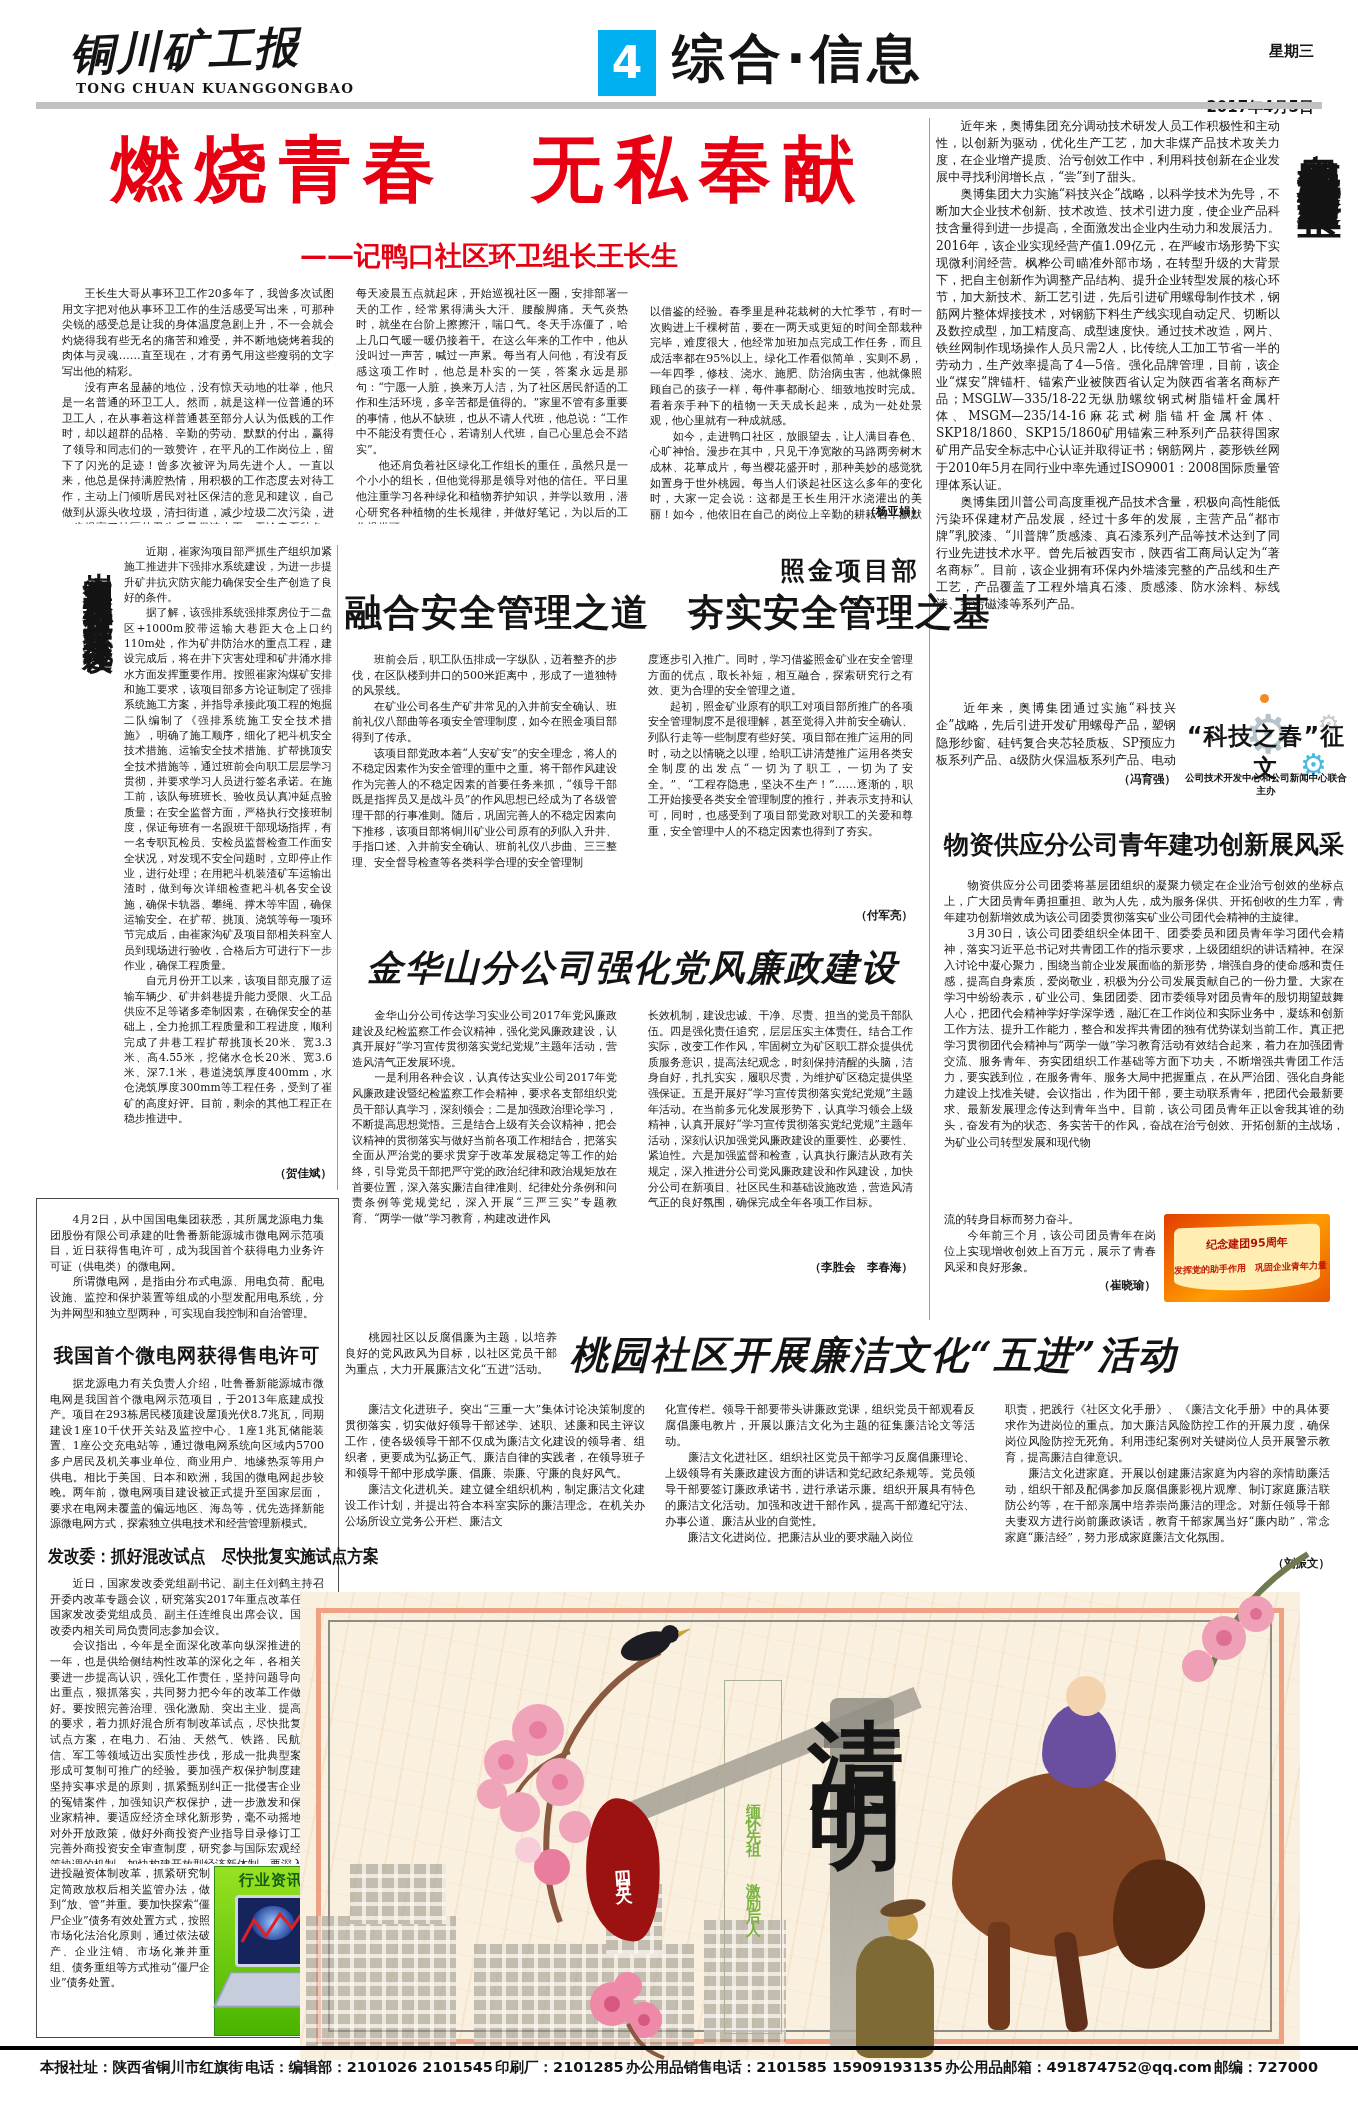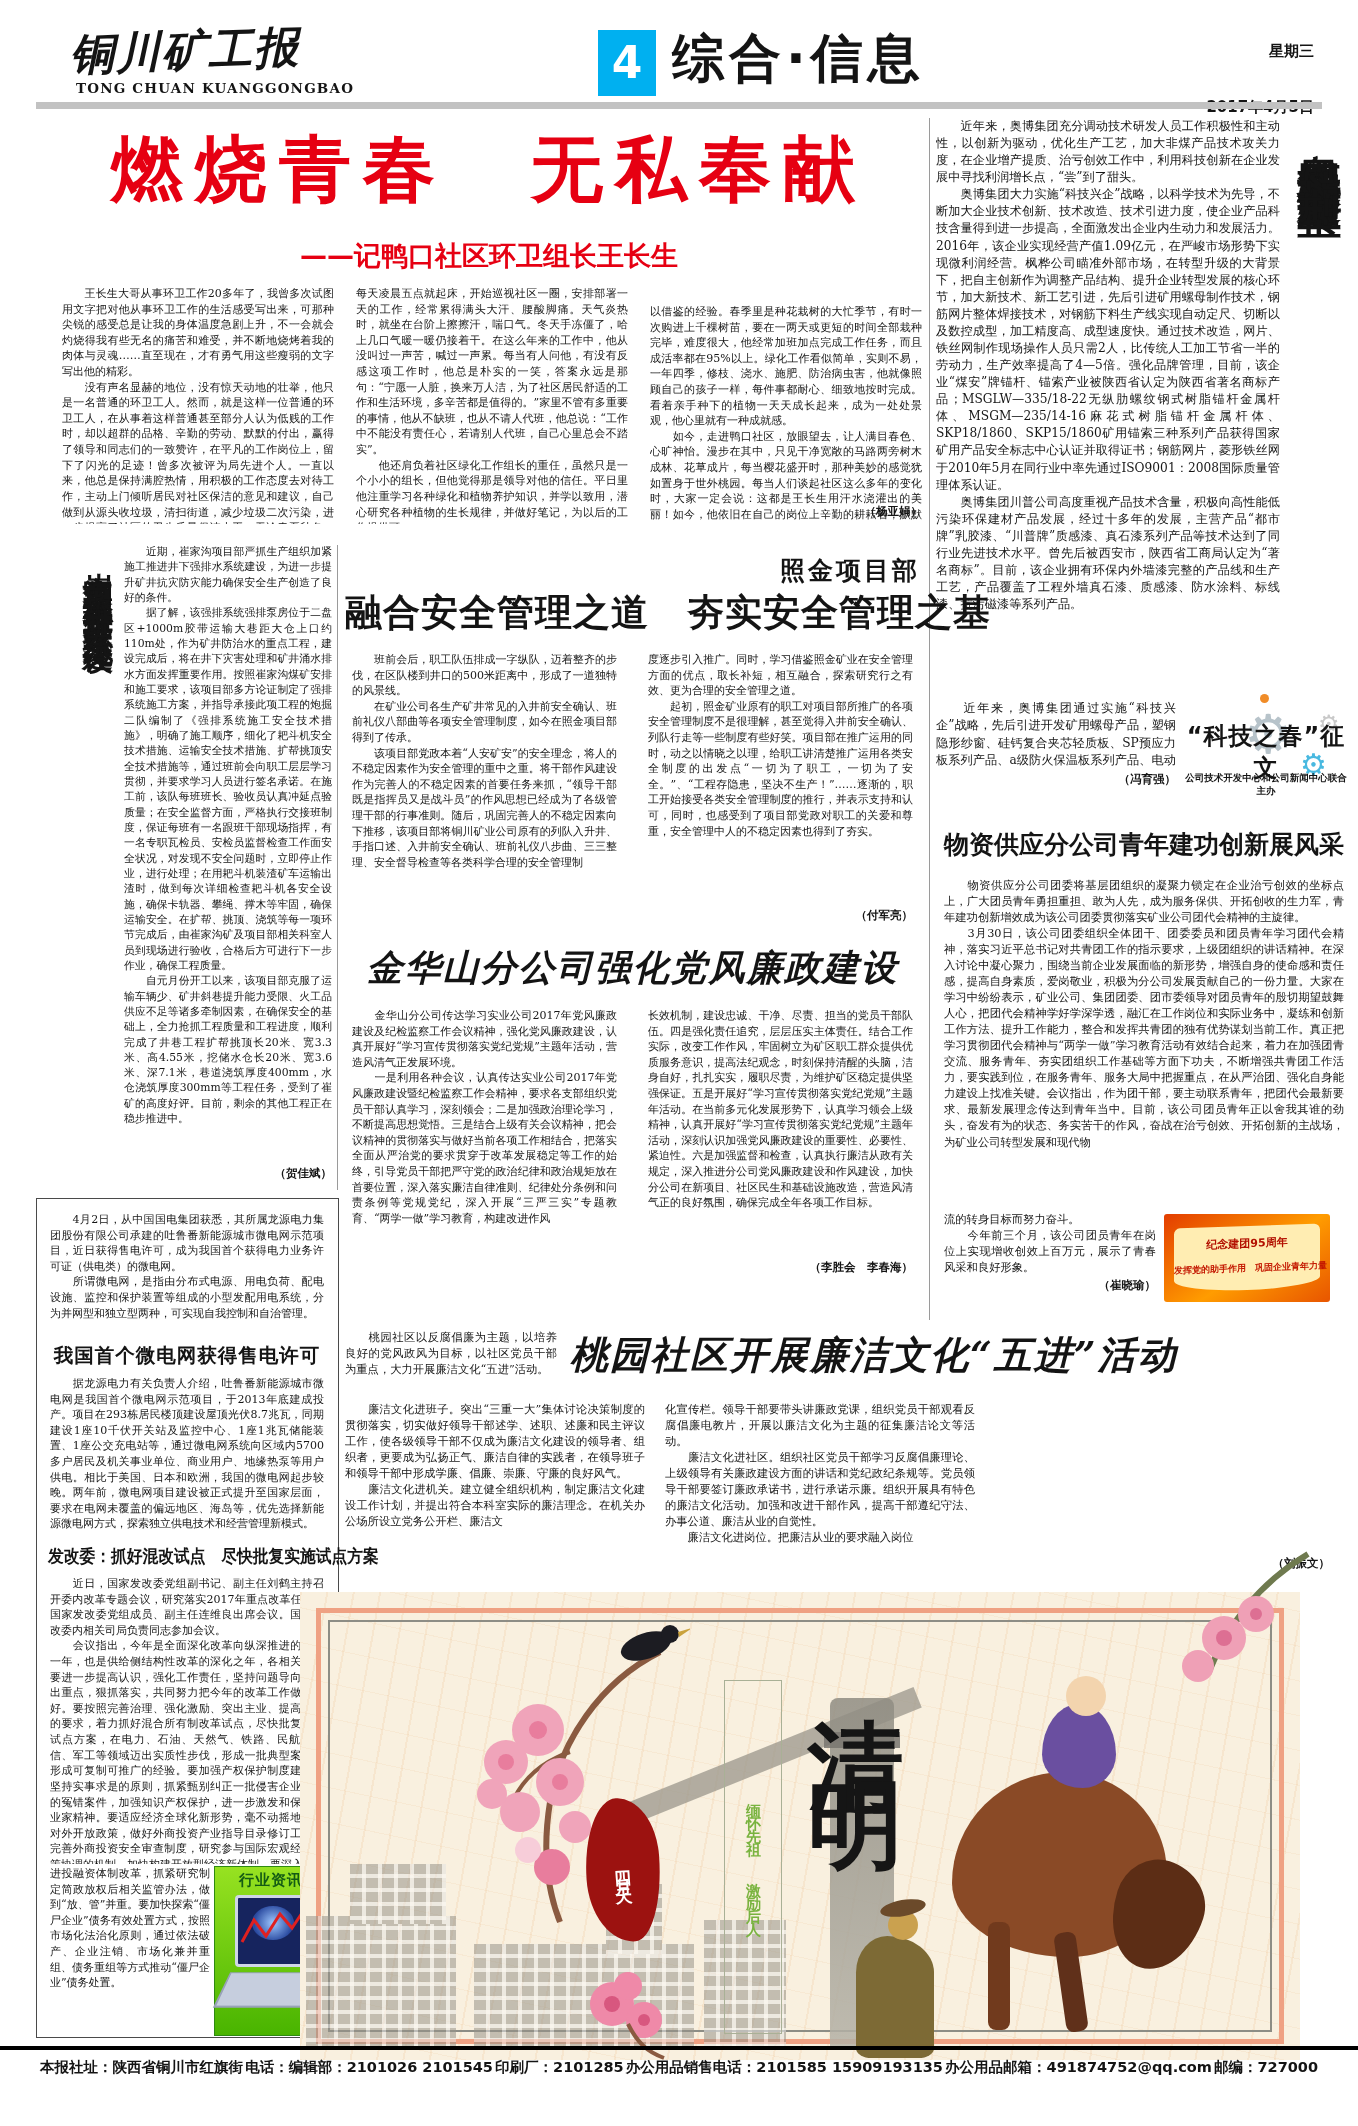--- a/index.html
+++ b/index.html
@@ -212,20 +212,22 @@
     </div>
   </div>
 
   <div class="col" id="ty-intro">　　桃园社区以反腐倡廉为主题，以培养良好的党风政风为目标，以社区党员干部为重点，大力开展廉洁文化“五进”活动。</div>
   <div class="abs" id="ty-headline">桃园社区开展廉洁文化“五进”活动</div>
   <div class="col" id="ty-c1">　　廉洁文化进班子。突出“三重一大”集体讨论决策制度的贯彻落实，切实做好领导干部述学、述职、述廉和民主评议工作，使各级领导干部不仅成为廉洁文化建设的领导者、组织者，更要成为弘扬正气、廉洁自律的实践者，在领导班子和领导干部中形成学廉、倡廉、崇廉、守廉的良好风气。
 　　廉洁文化进机关。建立健全组织机构，制定廉洁文化建设工作计划，并提出符合本科室实际的廉洁理念。在机关办公场所设立党务公开栏、廉洁文</div>
   <div class="col" id="ty-c2">化宣传栏。领导干部要带头讲廉政党课，组织党员干部观看反腐倡廉电教片，开展以廉洁文化为主题的征集廉洁论文等活动。
 　　廉洁文化进社区。组织社区党员干部学习反腐倡廉理论、上级领导有关廉政建设方面的讲话和党纪政纪条规等。党员领导干部要签订廉政承诺书，进行承诺示廉。组织开展具有特色的廉洁文化活动。加强和改进干部作风，提高干部遵纪守法、办事公道、廉洁从业的自觉性。
 　　廉洁文化进岗位。把廉洁从业的要求融入岗位</div>
+  <div class="col" id="ty-c3">职责，把践行《社区文化手册》、《廉洁文化手册》中的具体要求作为进岗位的重点。加大廉洁风险防控工作的开展力度，确保岗位风险防控无死角。利用违纪案例对关键岗位人员开展警示教育，提高廉洁自律意识。
+　　廉洁文化进家庭。开展以创建廉洁家庭为内容的亲情助廉活动，组织干部及配偶参加反腐倡廉影视片观摩、制订家庭廉洁联防公约等，在干部亲属中培养崇尚廉洁的理念。对新任领导干部夫妻双方进行岗前廉政谈话，教育干部家属当好“廉内助”，常念家庭“廉洁经”，努力形成家庭廉洁文化氛围。</div>
   <div class="byline" id="ty-byline">（刘振文）</div>
 
   <div class="abs" id="lb-box"></div>
   <div class="col" id="wdw-intro">　　4月2日，从中国国电集团获悉，其所属龙源电力集团股份有限公司承建的吐鲁番新能源城市微电网示范项目，近日获得售电许可，成为我国首个获得电力业务许可证（供电类）的微电网。
 　　所谓微电网，是指由分布式电源、用电负荷、配电设施、监控和保护装置等组成的小型发配用电系统，分为并网型和独立型两种，可实现自我控制和自治管理。</div>
   <div class="abs sans" id="wdw-headline">我国首个微电网获得售电许可</div>
   <div class="col" id="wdw-body">　　据龙源电力有关负责人介绍，吐鲁番新能源城市微电网是我国首个微电网示范项目，于2013年底建成投产。项目在293栋居民楼顶建设屋顶光伏8.7兆瓦，同期建设1座10千伏开关站及监控中心、1座1兆瓦储能装置、1座公交充电站等，通过微电网系统向区域内5700多户居民及机关事业单位、商业用户、地缘热泵等用户供电。相比于美国、日本和欧洲，我国的微电网起步较晚。两年前，微电网项目建设被正式提升至国家层面，要求在电网未覆盖的偏远地区、海岛等，优先选择新能源微电网方式，探索独立供电技术和经营管理新模式。</div>
   <div class="abs sans" id="fgw-headline">发改委：抓好混改试点　尽快批复实施试点方案</div>
   <div class="col" id="fgw-body">　　近日，国家发改委党组副书记、副主任刘鹤主持召开委内改革专题会议，研究落实2017年重点改革任务。国家发改委党组成员、副主任连维良出席会议。国家发改委内相关司局负责同志参加会议。
 　　会议指出，今年是全面深化改革向纵深推进的关键一年，也是供给侧结构性改革的深化之年，各相关司局要进一步提高认识，强化工作责任，坚持问题导向，突出重点，狠抓落实，共同努力把今年的改革工作做得更好。要按照完善治理、强化激励、突出主业、提高效率的要求，着力抓好混合所有制改革试点，尽快批复实施试点方案，在电力、石油、天然气、铁路、民航、电信、军工等领域迈出实质性步伐，形成一批典型案例，形成可复制可推广的经验。要加强产权保护制度建设，坚持实事求是的原则，抓紧甄别纠正一批侵害企业产权的冤错案件，加强知识产权保护，进一步激发和保护企业家精神。要适应经济全球化新形势，毫不动摇地坚持对外开放政策，做好外商投资产业指导目录修订工作，完善外商投资安全审查制度，研究参与国际宏观经济政策协调的机制，加快构建开放型经济新体制。要深入推</div>

